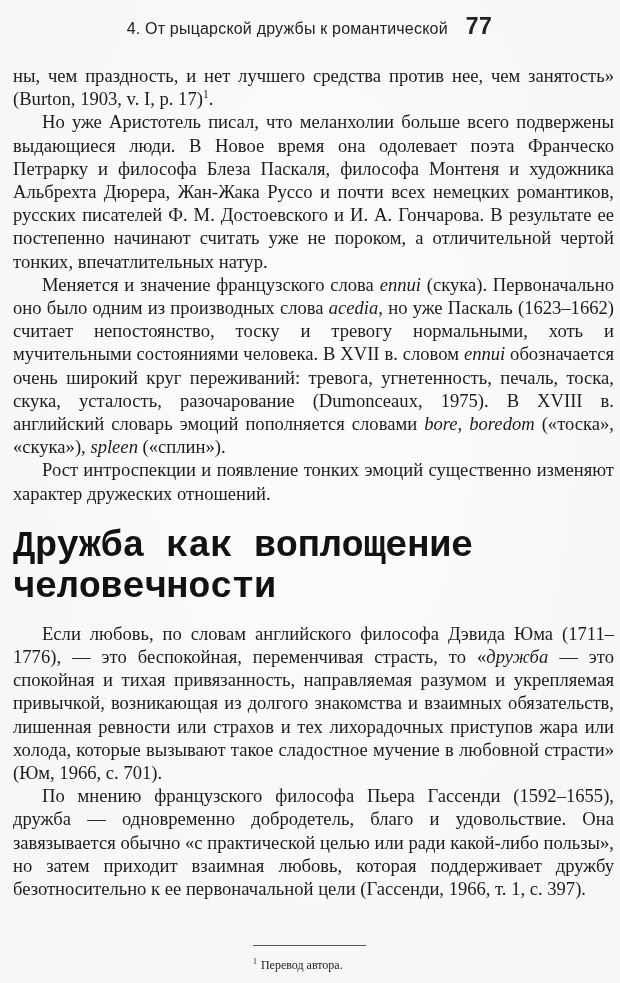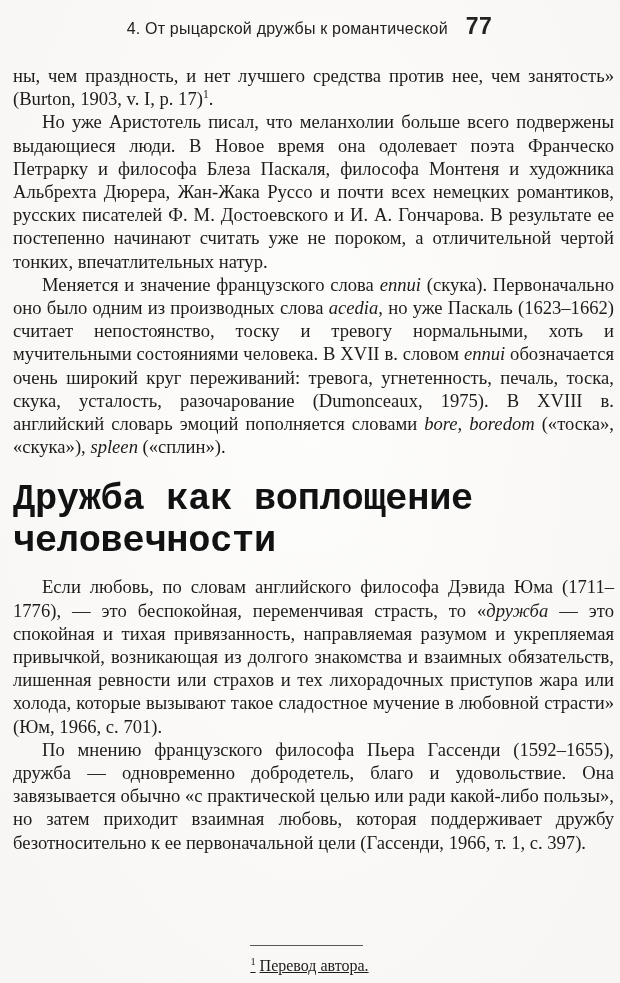--- a/index.html
+++ b/index.html
@@ -86,24 +86,23 @@
     padding: 0 6px 8px 5px;
   }
   .footnote-separator {
     width: 113px;
     border: 0;
     border-top: 1.6px solid #3d3a36;
     margin: 0 0 6px 0;
     opacity: 0.85;
   }
   .footnote {
-    font-size: 16px;
+    font-size: 12px;
     line-height: 19px;
     color: var(--ink);
-    text-decoration: underline;
   }
   .footnote sup {
     font-size: 0.65em;
     vertical-align: super;
     margin-right: 4px;
   }
 </style>
 </head>
 <body>
 
@@ -113,20 +112,21 @@
     <span class="running-title">4. От рыцарской дружбы к романтической</span>
     <span class="page-number">77</span>
   </header>
 
   <hr class="header-rule">
 
   <main class="text-block" id="text-block">
       <p class="para"><span>ны, чем праздность, и нет лучшего средства против нее, чем занятость» (Burton, 1903, v. I, p. 17)</span><sup>1</sup><span>.</span></p>
       <p class="para indent"><span>Но уже Аристотель писал, что меланхолии больше всего подвержены выдающиеся люди. В Новое время она одолевает поэта Франческо Петрарку и философа Блеза Паскаля, философа Монтеня и художника Альбрехта Дюрера, Жан-Жака Руссо и почти всех немецких романтиков, русских писателей Ф. М. Достоевского и И. А. Гончарова. В результате ее постепенно начинают считать уже не пороком, а отличительной чертой тонких, впечатлительных натур.</span></p>
       <p class="para indent"><span>Меняется и значение французского слова </span><i>ennui</i><span> (скука). Первоначально оно было одним из производных слова </span><i>acedia</i><span>, но уже Паскаль (1623–1662) считает непостоянство, тоску и тревогу нормальными, хоть и мучительными состояниями человека. В XVII в. словом </span><i>ennui</i><span> обозначается очень широкий круг переживаний: тревога, угнетенность, печаль, тоска, скука, усталость, разочарование (Dumonceaux, 1975). В XVIII в. английский словарь эмоций пополняется словами </span><i>bore, boredom</i><span> («тоска», «скука»), </span><i>spleen</i><span> («сплин»).</span></p>
+      <p class="para indent"><span>Рост интроспекции и появление тонких эмоций существенно изменяют характер дружеских отношений.</span></p>
       <h2 class="section-heading">Дружба как воплощение человечности</h2>
       <p class="para indent"><span>Если любовь, по словам английского философа Дэвида Юма (1711–1776), — это беспокойная, переменчивая страсть, то «</span><i>дружба</i><span> — это спокойная и тихая привязанность, направляемая разумом и укрепляемая привычкой, возникающая из долгого знакомства и взаимных обязательств, лишенная ревности или страхов и тех лихорадочных приступов жара или холода, которые вызывают такое сладостное мучение в любовной страсти» (Юм, 1966, с. 701).</span></p>
       <p class="para indent"><span>По мнению французского философа Пьера Гассенди (1592–1655), дружба — одновременно добродетель, благо и удовольствие. Она завязывается обычно «с практической целью или ради какой-либо пользы», но затем приходит взаимная любовь, которая поддерживает дружбу безотносительно к ее первоначальной цели (Гассенди, 1966, т. 1, с. 397).</span></p>
     </main>
 
   <footer class="footnote-area">
     <hr class="footnote-separator">
     <p class="footnote">
       <sup>1</sup><span>Перевод автора.</span>
     </p>

